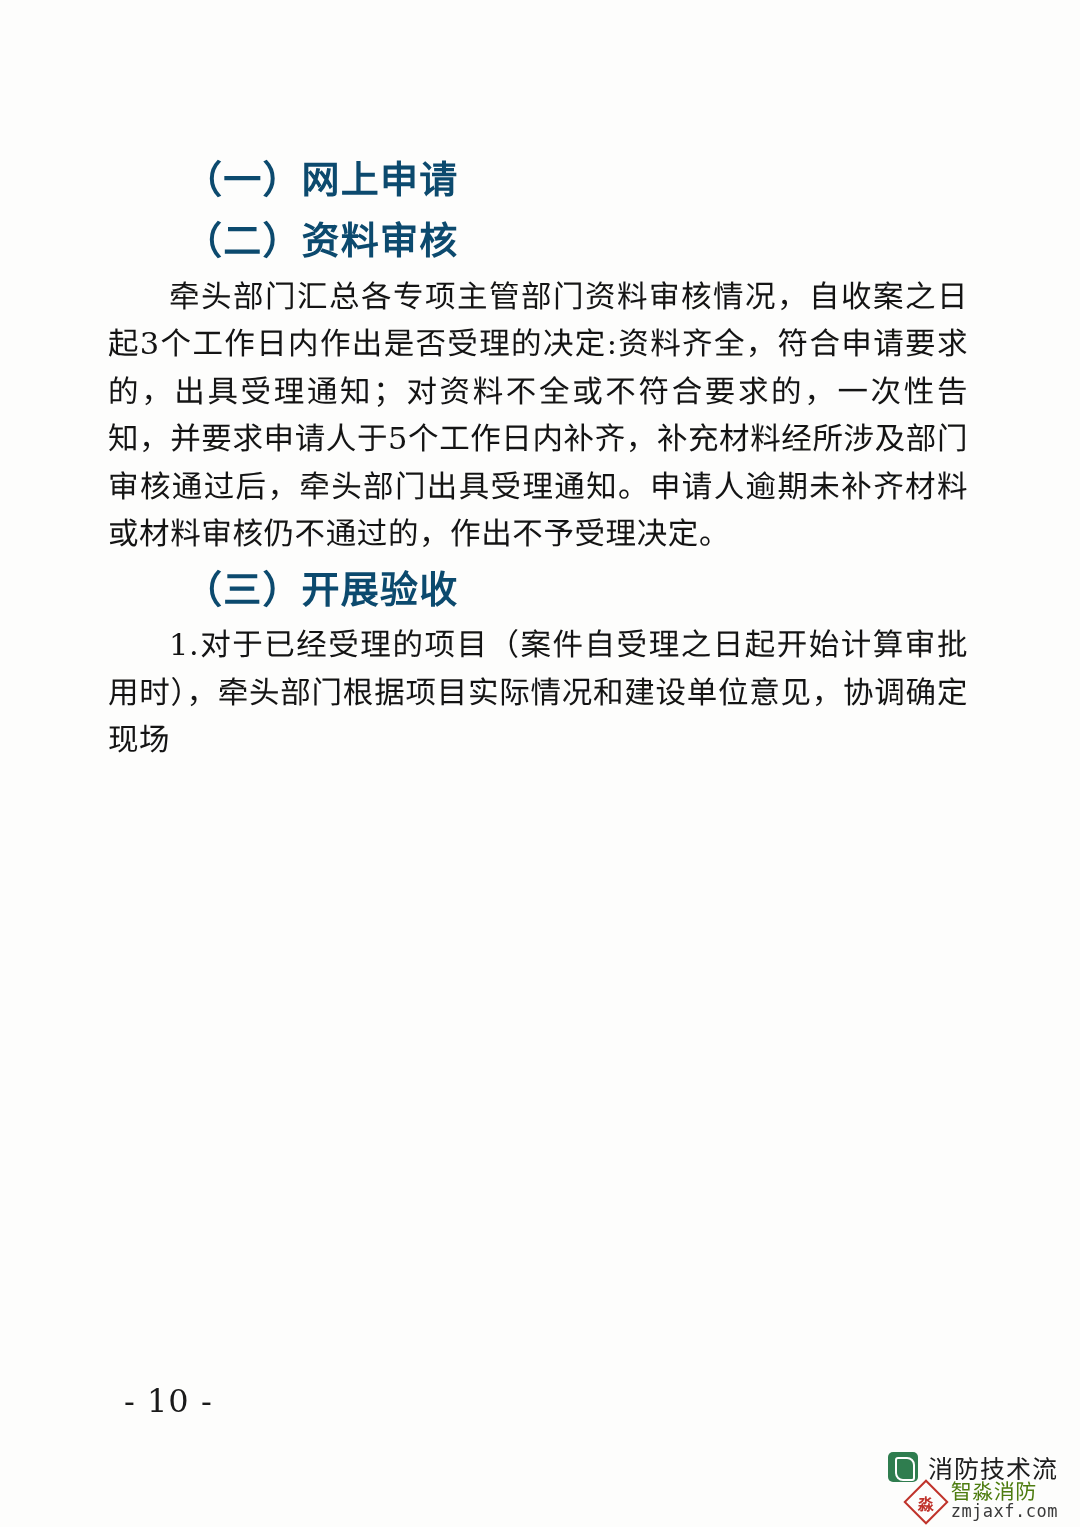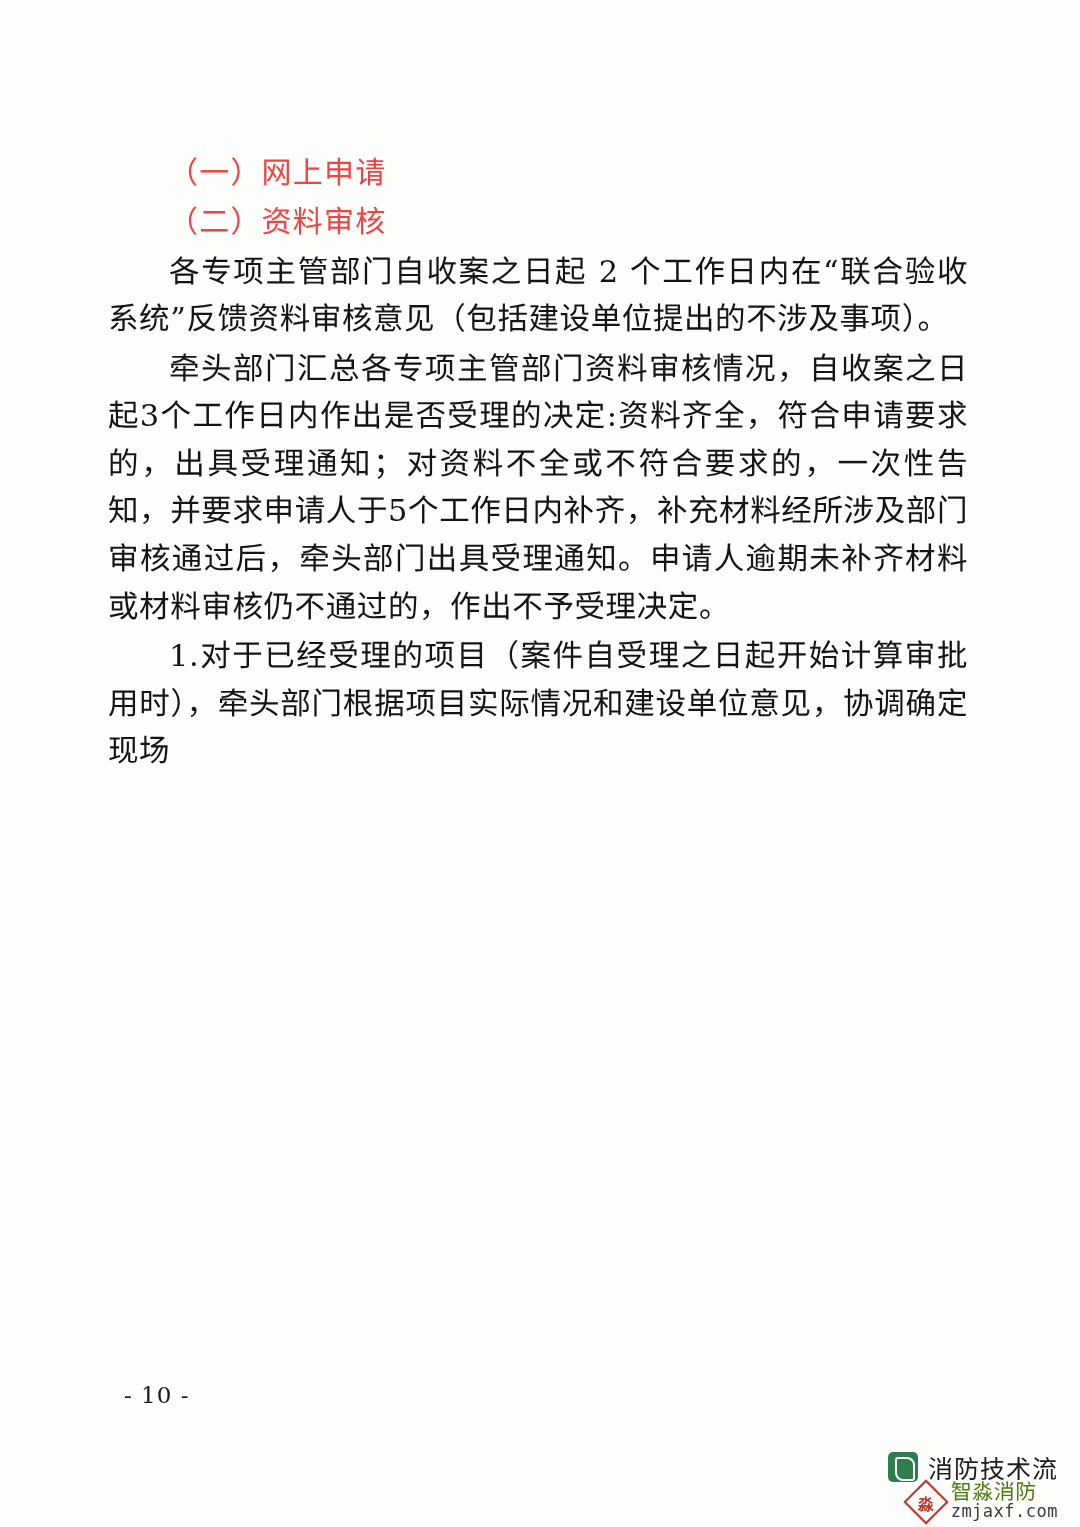--- a/index.html
+++ b/index.html
@@ -35,38 +35,38 @@
     line-height: 1.56;
     letter-spacing: 0.6px;
     text-align: justify;
     text-justify: inter-ideograph;
     margin: 0 0 2px 0;
     color: #141414;
     font-weight: 500;
   }
 
   .heading {
-    font-size: 30px;
+    font-size: 38px;
     line-height: 1.56;
     letter-spacing: 1.2px;
     margin: 0 0 2px 0;
-    color: #ef4444;
-    font-weight: 400;
+    color: #0c4a6e;
+    font-weight: 700;
     text-indent: 2em;
   }
 
   .indent {
     text-indent: 2em;
   }
 
   .page-number {
     position: absolute;
     left: 124px;
     top: 1382px;
-    font-size: 23px;
+    font-size: 32px;
     letter-spacing: 1px;
     color: #1a1a1a;
     font-family: "DejaVu Serif", "Liberation Serif", serif;
   }
 
   
   .watermark {
     position: absolute;
     right: 14px;
     bottom: 6px;
@@ -158,24 +158,24 @@
 
 <div class="page">
 
   <div class="content">
 
     <p class="heading">（一）网上申请</p>
 
 
     <p class="heading">（二）资料审核</p>
 
-    <p class="para indent">各专项主管部门自收案之日起 2 个工作日内在“联合验收系统”反馈资料审核意见（包括建设单位提出的不涉及事项）。</p>
 
     <p class="para indent">牵头部门汇总各专项主管部门资料审核情况，自收案之日起3个工作日内作出是否受理的决定:资料齐全，符合申请要求的，出具受理通知；对资料不全或不符合要求的，一次性告知，并要求申请人于5个工作日内补齐，补充材料经所涉及部门审核通过后，牵头部门出具受理通知。申请人逾期未补齐材料或材料审核仍不通过的，作出不予受理决定。</p>
 
+    <p class="heading">（三）开展验收</p>
 
     <p class="para indent">1.对于已经受理的项目（案件自受理之日起开始计算审批用时），牵头部门根据项目实际情况和建设单位意见，协调确定现场</p>
 
   </div>
 
   <div class="page-number">- 10 -</div>
 
   <div class="watermark">
     <div class="wm-top">
       <span class="wm-logo"></span>

